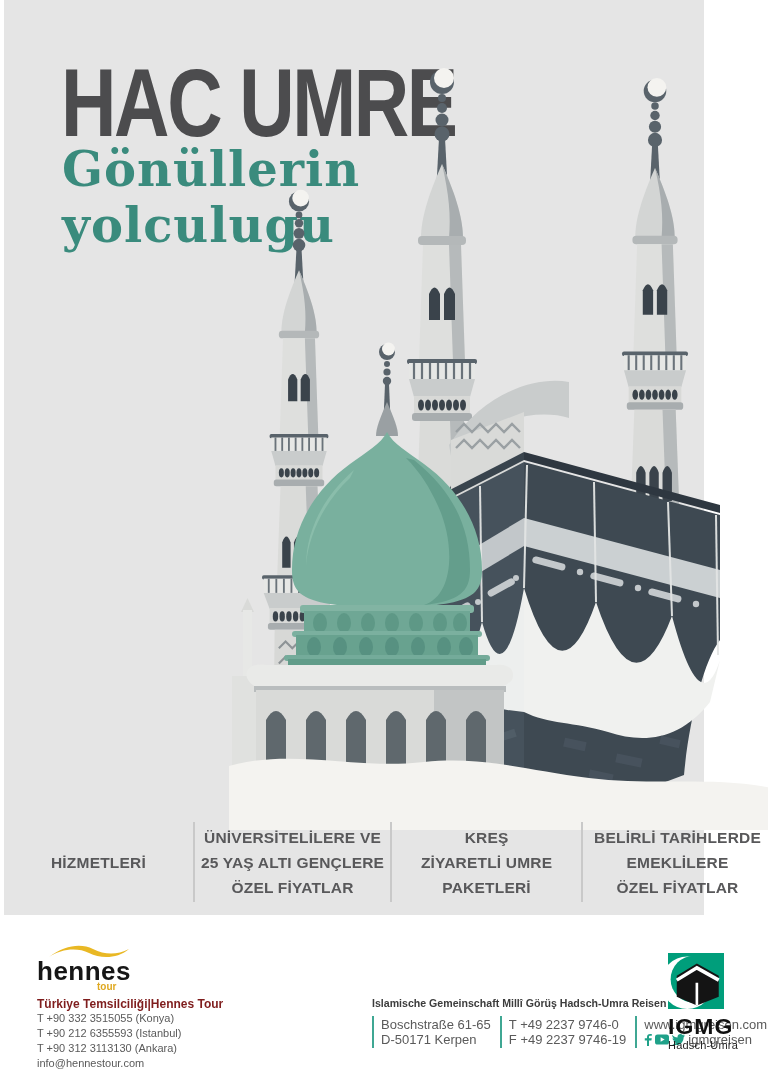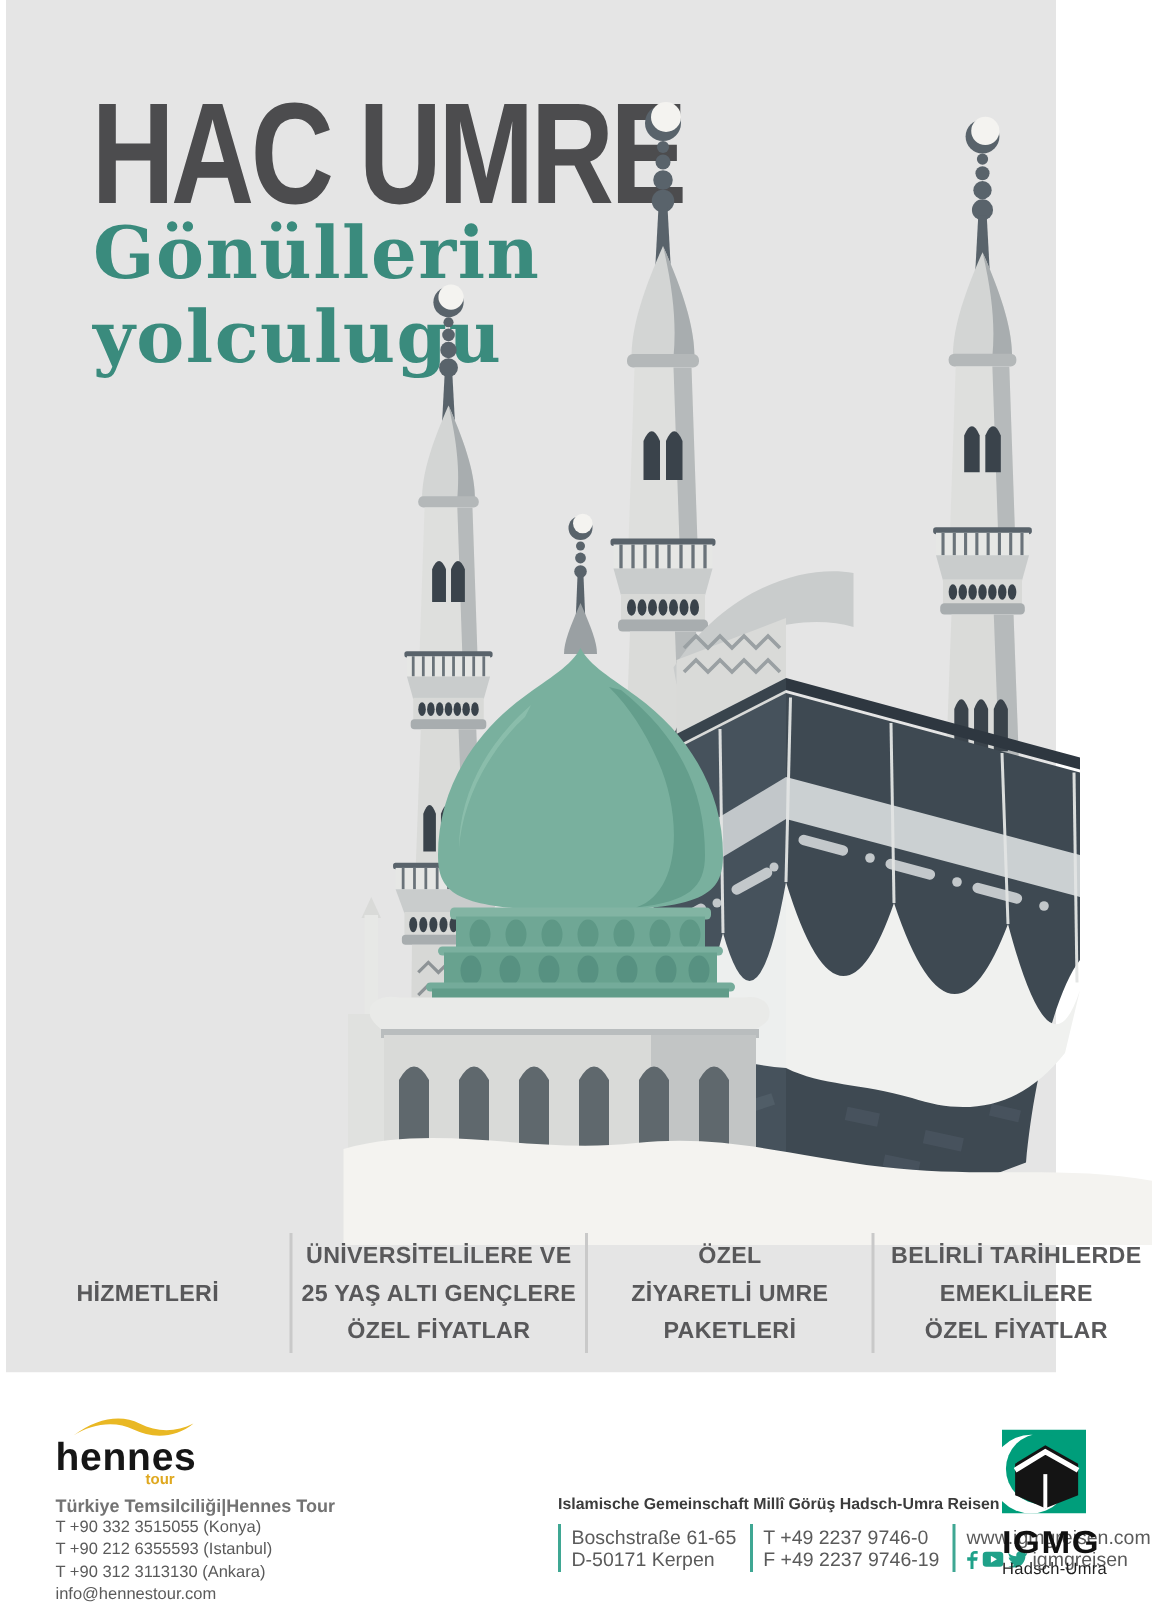--- a/index.html
+++ b/index.html
@@ -28,21 +28,21 @@
   
   .footer { position:absolute; top:915px; left:0; width:768px; height:200px; background:#ffffff; }
 
   .hennes { position:absolute; left:37px; top:28px; }
   .hennes-logo { position:relative; width:120px; height:46px; }
   .hennes-swoosh { position:absolute; left:10px; top:0; }
   .hennes-word { position:absolute; left:0; top:13px; font-size:26px; font-weight:bold;
                  color:#161616; letter-spacing:0.5px; }
   .hennes-tour { position:absolute; left:60px; top:38px; font-size:10px; font-weight:bold;
                  color:#dfa81f; }
-  .hennes-heading { margin-top:8px; font-size:12px; font-weight:bold; color:#737373; }
+  .hennes-heading { margin-top:8px; font-size:12px; font-weight:bold; color:#7f1d1d; }
   .hennes-line { font-size:11px; color:#5a5a5a; line-height:15px; }
 
   .igmg { position:absolute; left:372px; top:82px; }
   .igmg-heading { font-size:10.6px; font-weight:bold; color:#3c3c3c; white-space:nowrap; }
   .igmg-row { display:flex; margin-top:7px; }
   .igmg-col { border-left:2px solid #3fa793; padding:1px 9px 1px 7px; font-size:13px;
               color:#5a5a5a; line-height:15px; white-space:nowrap; }
   .igmg-social { display:flex; align-items:center; gap:3px; }
   .igmg-social svg { display:block; }
 
@@ -286,21 +286,21 @@
     <div class="features">
       <div class="feature">
         <p>HİZMETLERİ</p>
       </div>
       <div class="feature">
         <p>ÜNİVERSİTELİLERE VE</p>
         <p>25 YAŞ ALTI GENÇLERE</p>
         <p>ÖZEL FİYATLAR</p>
       </div>
       <div class="feature">
-        <p>ÖZEL</p>
+        <p>KREŞ</p>
         <p>ZİYARETLİ UMRE</p>
         <p>PAKETLERİ</p>
       </div>
       <div class="feature">
         <p>BELİRLİ TARİHLERDE</p>
         <p>EMEKLİLERE</p>
         <p>ÖZEL FİYATLAR</p>
       </div>
     </div>
   </div>

